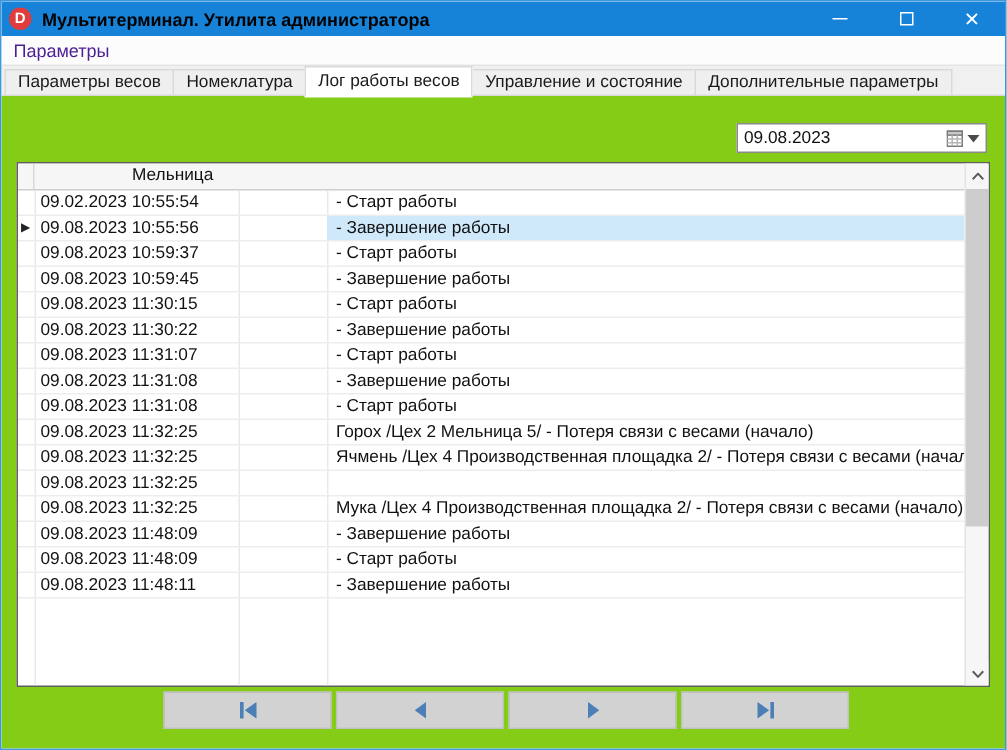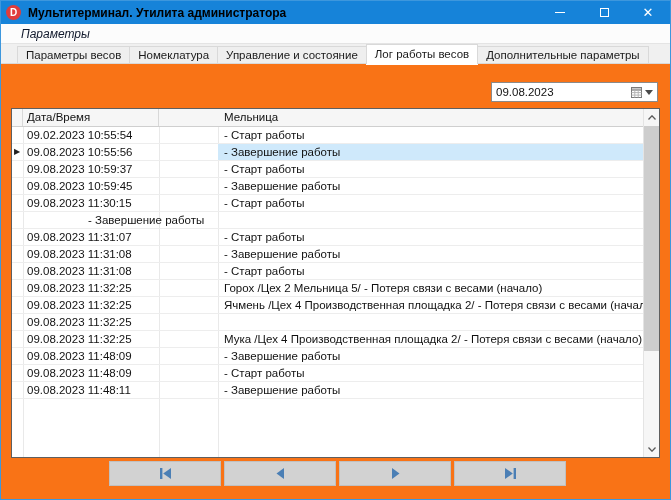--- a/index.html
+++ b/index.html
@@ -31,46 +31,46 @@
   }
   .glyph-min { display:block; width:10px; height:1px; background:#fff; }
   .glyph-max { display:block; width:9px; height:9px; border:1px solid #fff; }
   .glyph-close { font-size:13px; line-height:13px; color:#fff; }
 
   
   .menubar {
     height:20px; background:#fcfcfc; border-bottom:1px solid #e4e4e4;
     display:flex; align-items:center;
   }
-  .menu-item { font-size:12px; color:#0f172a; padding:0 20px; height:100%; line-height:20px;font-style:italic; }
+  .menu-item { font-size:12px; color:#4c1d95; padding:0 8px; height:100%; line-height:20px; }
 
   
   .tabstrip {
     height:20px; background:#f0f0f0; display:flex; align-items:flex-end;
-    padding-left:16px; position:relative;
+    padding-left:2px; position:relative;
   }
   .tabstrip::after {
     content:""; position:absolute; left:0; right:0; bottom:0; height:1px;
     background:#d9d9d9; z-index:1;
   }
   .tab {
     font-size:11.5px; color:#1a1a1a; background:#efefef;
     border:1px solid #d9d9d9; border-bottom:none; border-right:none;
     padding:2px 8px 3px 8px; height:18px; white-space:nowrap; position:relative; z-index:0;
   }
   .tab:last-of-type { border-right:1px solid #d9d9d9; }
   .tab.active {
     background:#ffffff; height:20px; padding-top:3px; padding-bottom:4px;
     z-index:2; border-right:1px solid #d9d9d9;
     box-shadow:0 1px 0 #ffffff;
   }
   .tab.active + .tab { border-left:none; }
 
   
-  .page { position:relative; height:435px; background:#f97316;padding-left:45px; }
+  .page { position:relative; height:435px; background:#84cc16;padding-left:45px; }
 
   
   .date-combo {
     position:absolute; left:490px; top:18px; width:167px; height:20px;
     border:1px solid #8a8a8a; background:#fff; display:flex; align-items:center;
   }
   .date-combo-value { font-size:11.5px; color:#111; padding-left:4px; flex:1 1 auto; }
   .date-combo-btn { width:28px; height:100%; display:flex; align-items:center; justify-content:flex-end; padding-right:4px; gap:3px; }
   .cal-icon { display:block; }
   .dd-arrow { width:0; height:0; border-left:4px solid transparent; border-right:4px solid transparent; border-top:5px solid #4a4a4a; }
@@ -140,22 +140,22 @@
       </div>
   </div>
 
   <div class="menubar">
     <div class="menu-item">Параметры</div>
   </div>
 
   <div class="tabstrip" id="tabstrip">
       <div class="tab">Параметры весов</div>
       <div class="tab">Номеклатура</div>
+      <div class="tab active">Лог работы весов</div>
       <div class="tab">Управление и состояние</div>
-      <div class="tab active">Лог работы весов</div>
       <div class="tab">Дополнительные параметры</div>
     </div>
 
   <div class="page">
 
     <div class="date-combo">
       <div class="date-combo-value">09.08.2023</div>
       <div class="date-combo-btn">
         <svg class="cal-icon" width="11" height="12" viewBox="0 0 11 12">
           <rect x="0.5" y="1.5" width="10" height="10" fill="#ffffff" stroke="#7a7a7a"></rect>
@@ -166,21 +166,20 @@
           <line x1="0.5" y1="9.1" x2="10.5" y2="9.1" stroke="#b5b5b5"></line>
         </svg>
         <span class="dd-arrow"></span>
       </div>
     </div>
 
     <div class="grid">
       <div class="grid-inner">
         <div class="grid-header">
           <div class="gh-cell col-sel"></div>
-          <div class="gh-cell col-date">Дата/Время</div>
           <div class="gh-cell col-id">ID</div>
           <div class="gh-cell col-ev">Мельница</div>
         </div>
 
         <div class="grid-body" id="grid-body">
           <div class="vline v1"></div>
           <div class="vline v2"></div>
           <div class="vline v3"></div>
         <div class="grow">
               <div class="c col-sel"></div>
@@ -209,20 +208,21 @@
               <div class="c col-ev">- Завершение работы</div>
             </div>
             <div class="grow">
               <div class="c col-sel"></div>
               <div class="c col-date">09.08.2023 11:30:15</div>
               <div class="c col-id">0</div>
               <div class="c col-ev">- Старт работы</div>
             </div>
             <div class="grow">
               <div class="c col-sel"></div>
+              <div class="c col-date">09.08.2023 11:30:22</div>
               <div class="c col-id">1</div>
               <div class="c col-ev">- Завершение работы</div>
             </div>
             <div class="grow">
               <div class="c col-sel"></div>
               <div class="c col-date">09.08.2023 11:31:07</div>
               <div class="c col-id">0</div>
               <div class="c col-ev">- Старт работы</div>
             </div>
             <div class="grow">

